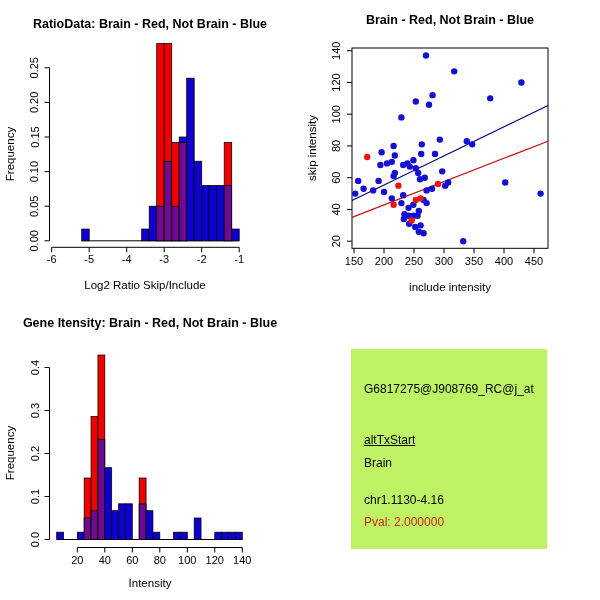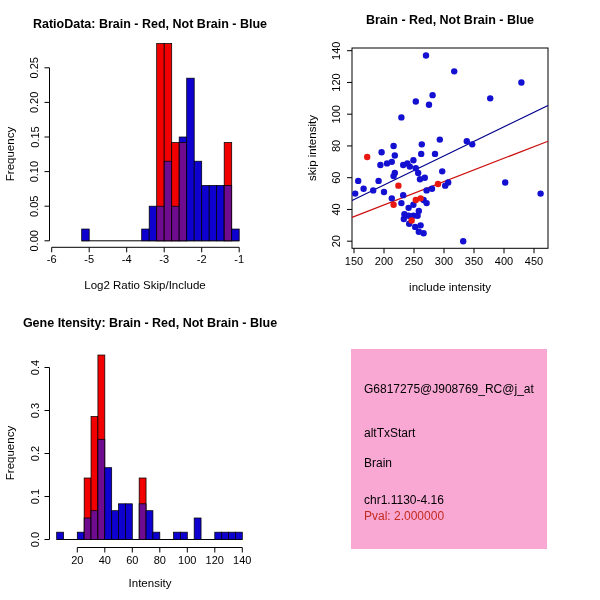--- a/index.html
+++ b/index.html
@@ -213,20 +213,20 @@
       <circle cx="398.4" cy="185.6375" r="3.2" fill="#E81810"></circle>
       <circle cx="393.6" cy="204.6875" r="3.2" fill="#E81810"></circle>
       <circle cx="415.8" cy="199.925" r="3.2" fill="#E81810"></circle>
       <circle cx="420.6" cy="198.33749999999998" r="3.2" fill="#E81810"></circle>
       <circle cx="438" cy="184.05" r="3.2" fill="#E81810"></circle>
       <circle cx="411.6" cy="220.5625" r="3.2" fill="#E81810"></circle>
       <text x="450" y="24" fill="#000" font-size="12.5" text-anchor="middle" font-family="&quot;Liberation Sans&quot;, sans-serif" font-weight="bold">Brain - Red, Not Brain - Blue</text>
       <text x="450" y="291" fill="#000" font-size="11.5" text-anchor="middle" font-family="&quot;Liberation Sans&quot;, sans-serif">include intensity</text>
       <text x="315.5" y="148" fill="#000" font-size="11.5" text-anchor="middle" font-family="&quot;Liberation Sans&quot;, sans-serif" transform="rotate(-90 315.5 148)">skip intensity</text>
     </svg>
-  <div id="info-panel" style="left: 351px; top: 349px; width: 196px; height: 200px; background: #f9a8d4;">
+  <div id="info-panel" style="left: 351px; top: 349px; width: 196px; height: 200px; background: #bef264;">
     <div class="info-line" style="top: 33px; color: rgb(0, 0, 0);">G6817275@J908769_RC@j_at</div>
-    <div class="info-line" style="top: 77px; color: rgb(0, 0, 0);">altTxStart</div>
+    <div class="info-line" style="top: 84px; color: rgb(0, 0, 0); text-decoration: underline;">altTxStart</div>
     <div class="info-line" style="top: 107px; color: rgb(0, 0, 0);">Brain</div>
     <div class="info-line" style="top: 144px; color: rgb(0, 0, 0);">chr1.1130-4.16</div>
-    <div class="info-line" style="top: 160px; color: rgb(195, 43, 30);">Pval: 2.000000</div>
+    <div class="info-line" style="top: 166px; color: rgb(195, 43, 30);">Pval: 2.000000</div>
   </div>
 </div>
 
 </body></html>

